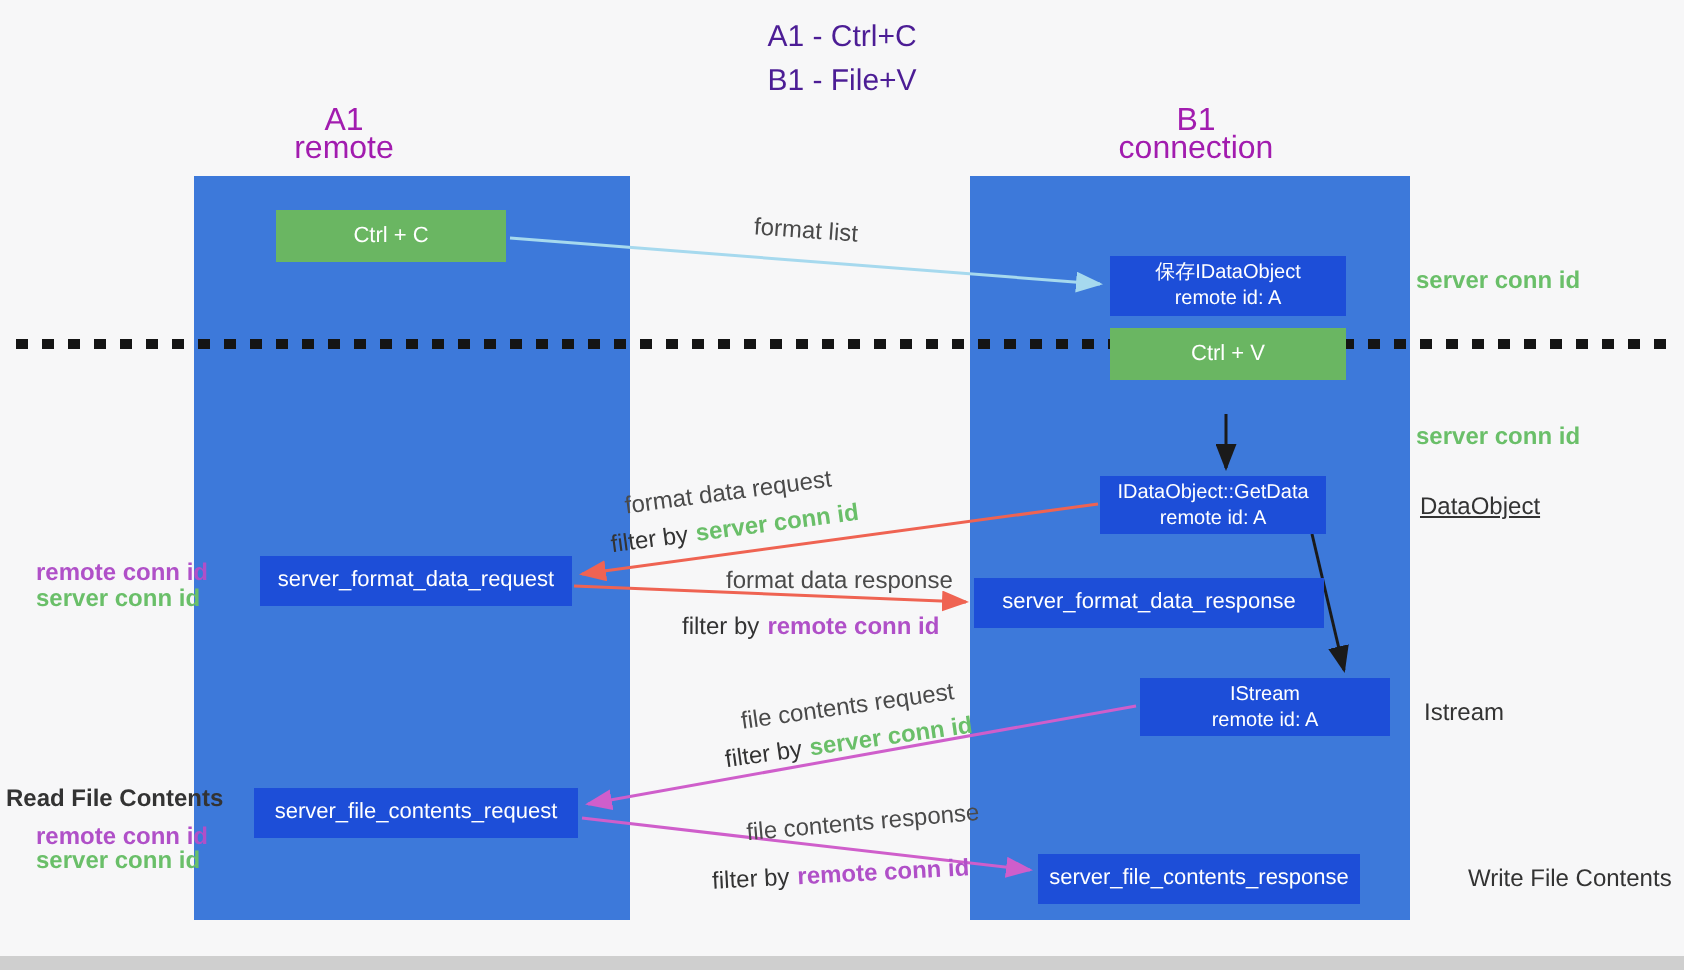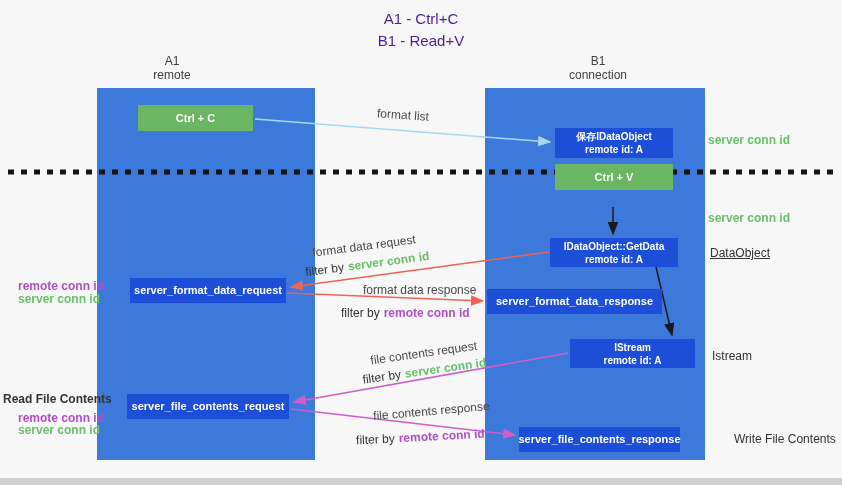--- a/index.html
+++ b/index.html
@@ -8,32 +8,32 @@
     background:#f7f7f8;
     font-family:"Liberation Sans", sans-serif;
     color:#333;
   }
   .title{
     position:absolute;left:0;top:8px;width:842px;text-align:center;
     font-size:15px;line-height:22px;color:#4c1d95;
   }
   .col-header{
     position:absolute;width:140px;text-align:center;top:54px;
-    font-size:12px;line-height:14px;color:#404040;
+    font-size:16px;line-height:14px;color:#a21caf;
   }
   .column{
     position:absolute;top:88px;height:372px;background:#3d79da;z-index:1;
   }
   .col-left{left:97px;width:218px;}
   .col-right{left:485px;width:220px;}
   svg.arrows{position:absolute;left:0;top:0;z-index:2;}
   .box{
     position:absolute;z-index:3;display:flex;flex-direction:column;
     align-items:center;justify-content:center;color:#fff;
-    font-size:11px;line-height:13px;text-align:right;font-weight:bold;
+    font-size:11px;line-height:13px;text-align:right;
   }
   .green{background:#6ab662;}
   .orange{background:#1d4ed8;}
   .box .l2{font-size:10px;}
   .lbl{position:absolute;z-index:4;font-size:12px;color:#4a4a4a;white-space:nowrap;}
   .g{color:#6abf69;font-weight:bold;}
   .p{color:#b050c8;font-weight:bold;}
   .dk{color:#333;}
   .sp{margin-right:4px;}
   .scrollbar{
@@ -41,21 +41,21 @@
     background:#cfcfcf;z-index:5;
   }
 </style>
 </head>
 <body>
 
 <div class="stage">
 
   <div class="title">
     <div>A1 - Ctrl+C</div>
-    <div>B1 - Read+V</div>
+    <div>B1 - File+V</div>
   </div>
 
   <div class="col-header" style="left:102px;">
     <div>A1</div>
     <div>remote</div>
   </div>
   <div class="col-header" style="left:528px;">
     <div>B1</div>
     <div>connection</div>
   </div>
@@ -102,21 +102,21 @@
 
   <div class="box orange" style="left:555px;top:128px;width:118px;height:30px;">
     <div class="l2">保存IDataObject</div>
     <div class="l2">remote id: A</div>
   </div>
 
   <div class="box green" style="left:555px;top:164px;width:118px;height:26px;">
     <div>Ctrl + V</div>
   </div>
 
-  <div class="box orange" style="left:550px;top:238px;width:128px;height:29px;">
+  <div class="box orange" style="left:550px;top:238px;width:113px;height:29px;">
     <div class="l2">IDataObject::GetData</div>
     <div class="l2">remote id: A</div>
   </div>
 
   <div class="box orange" style="left:130px;top:278px;width:156px;height:25px;">
     <div>server_format_data_request</div>
   </div>
 
   <div class="box orange" style="left:487px;top:289px;width:175px;height:25px;">
     <div>server_format_data_response</div>

